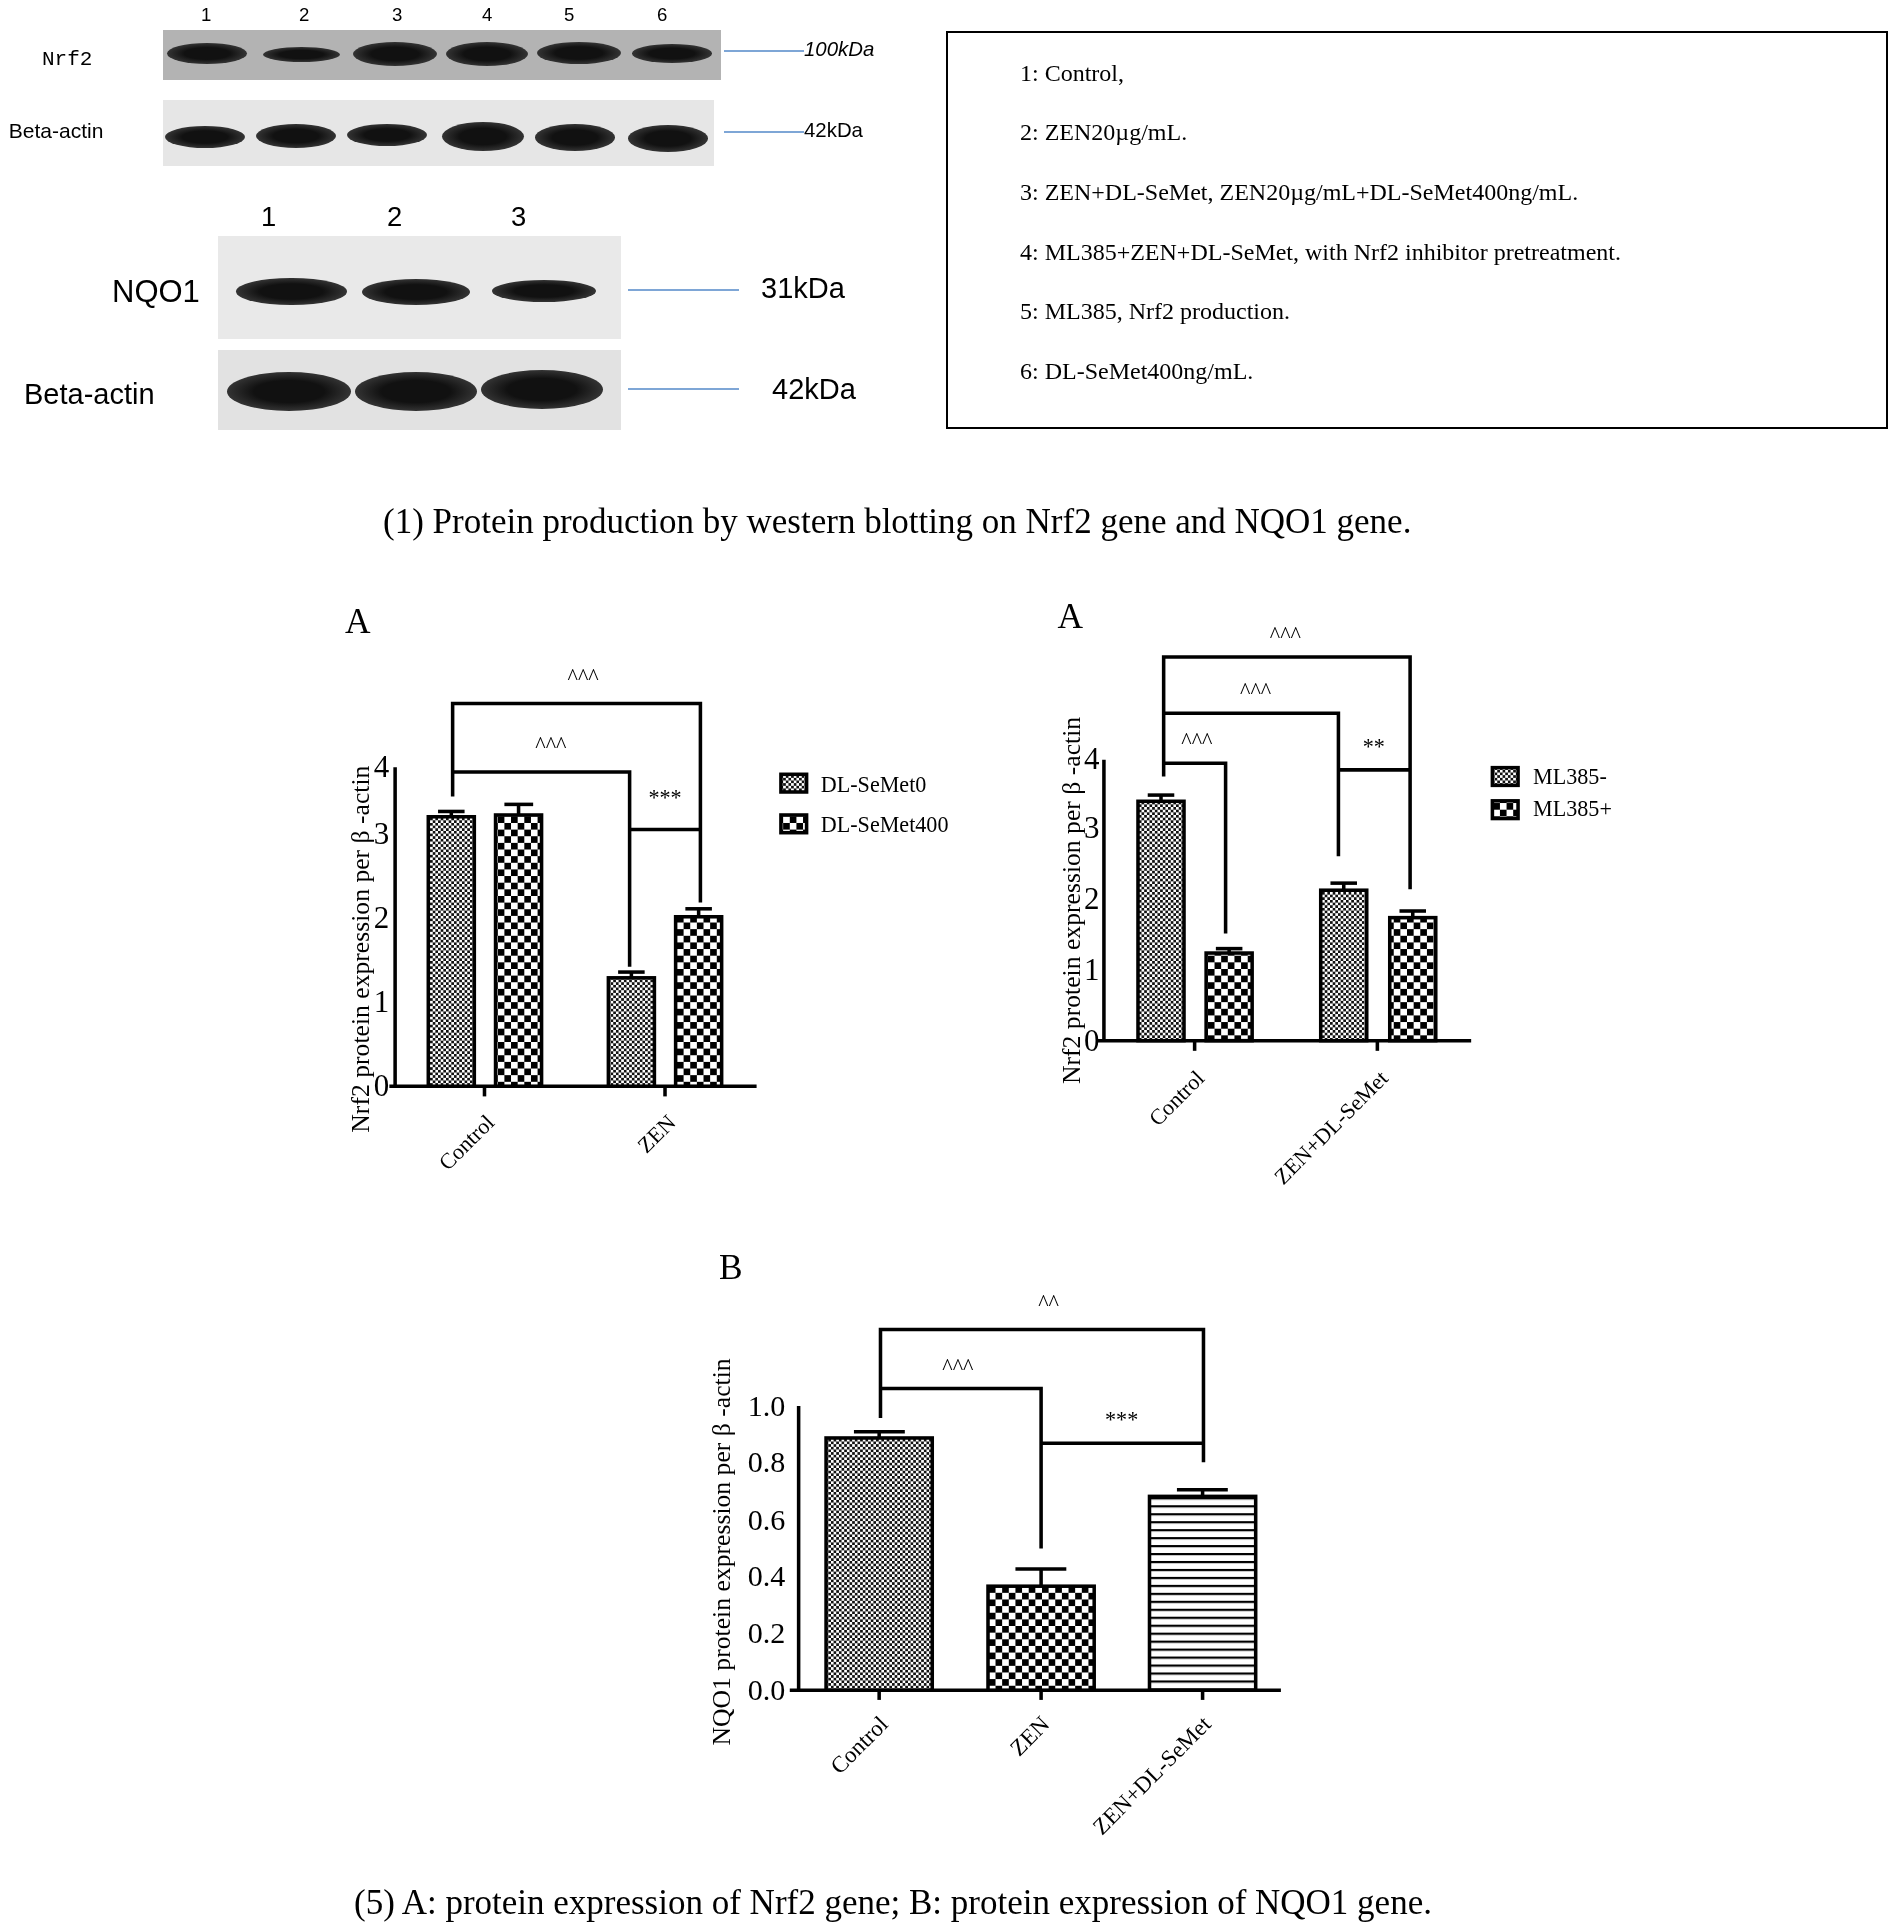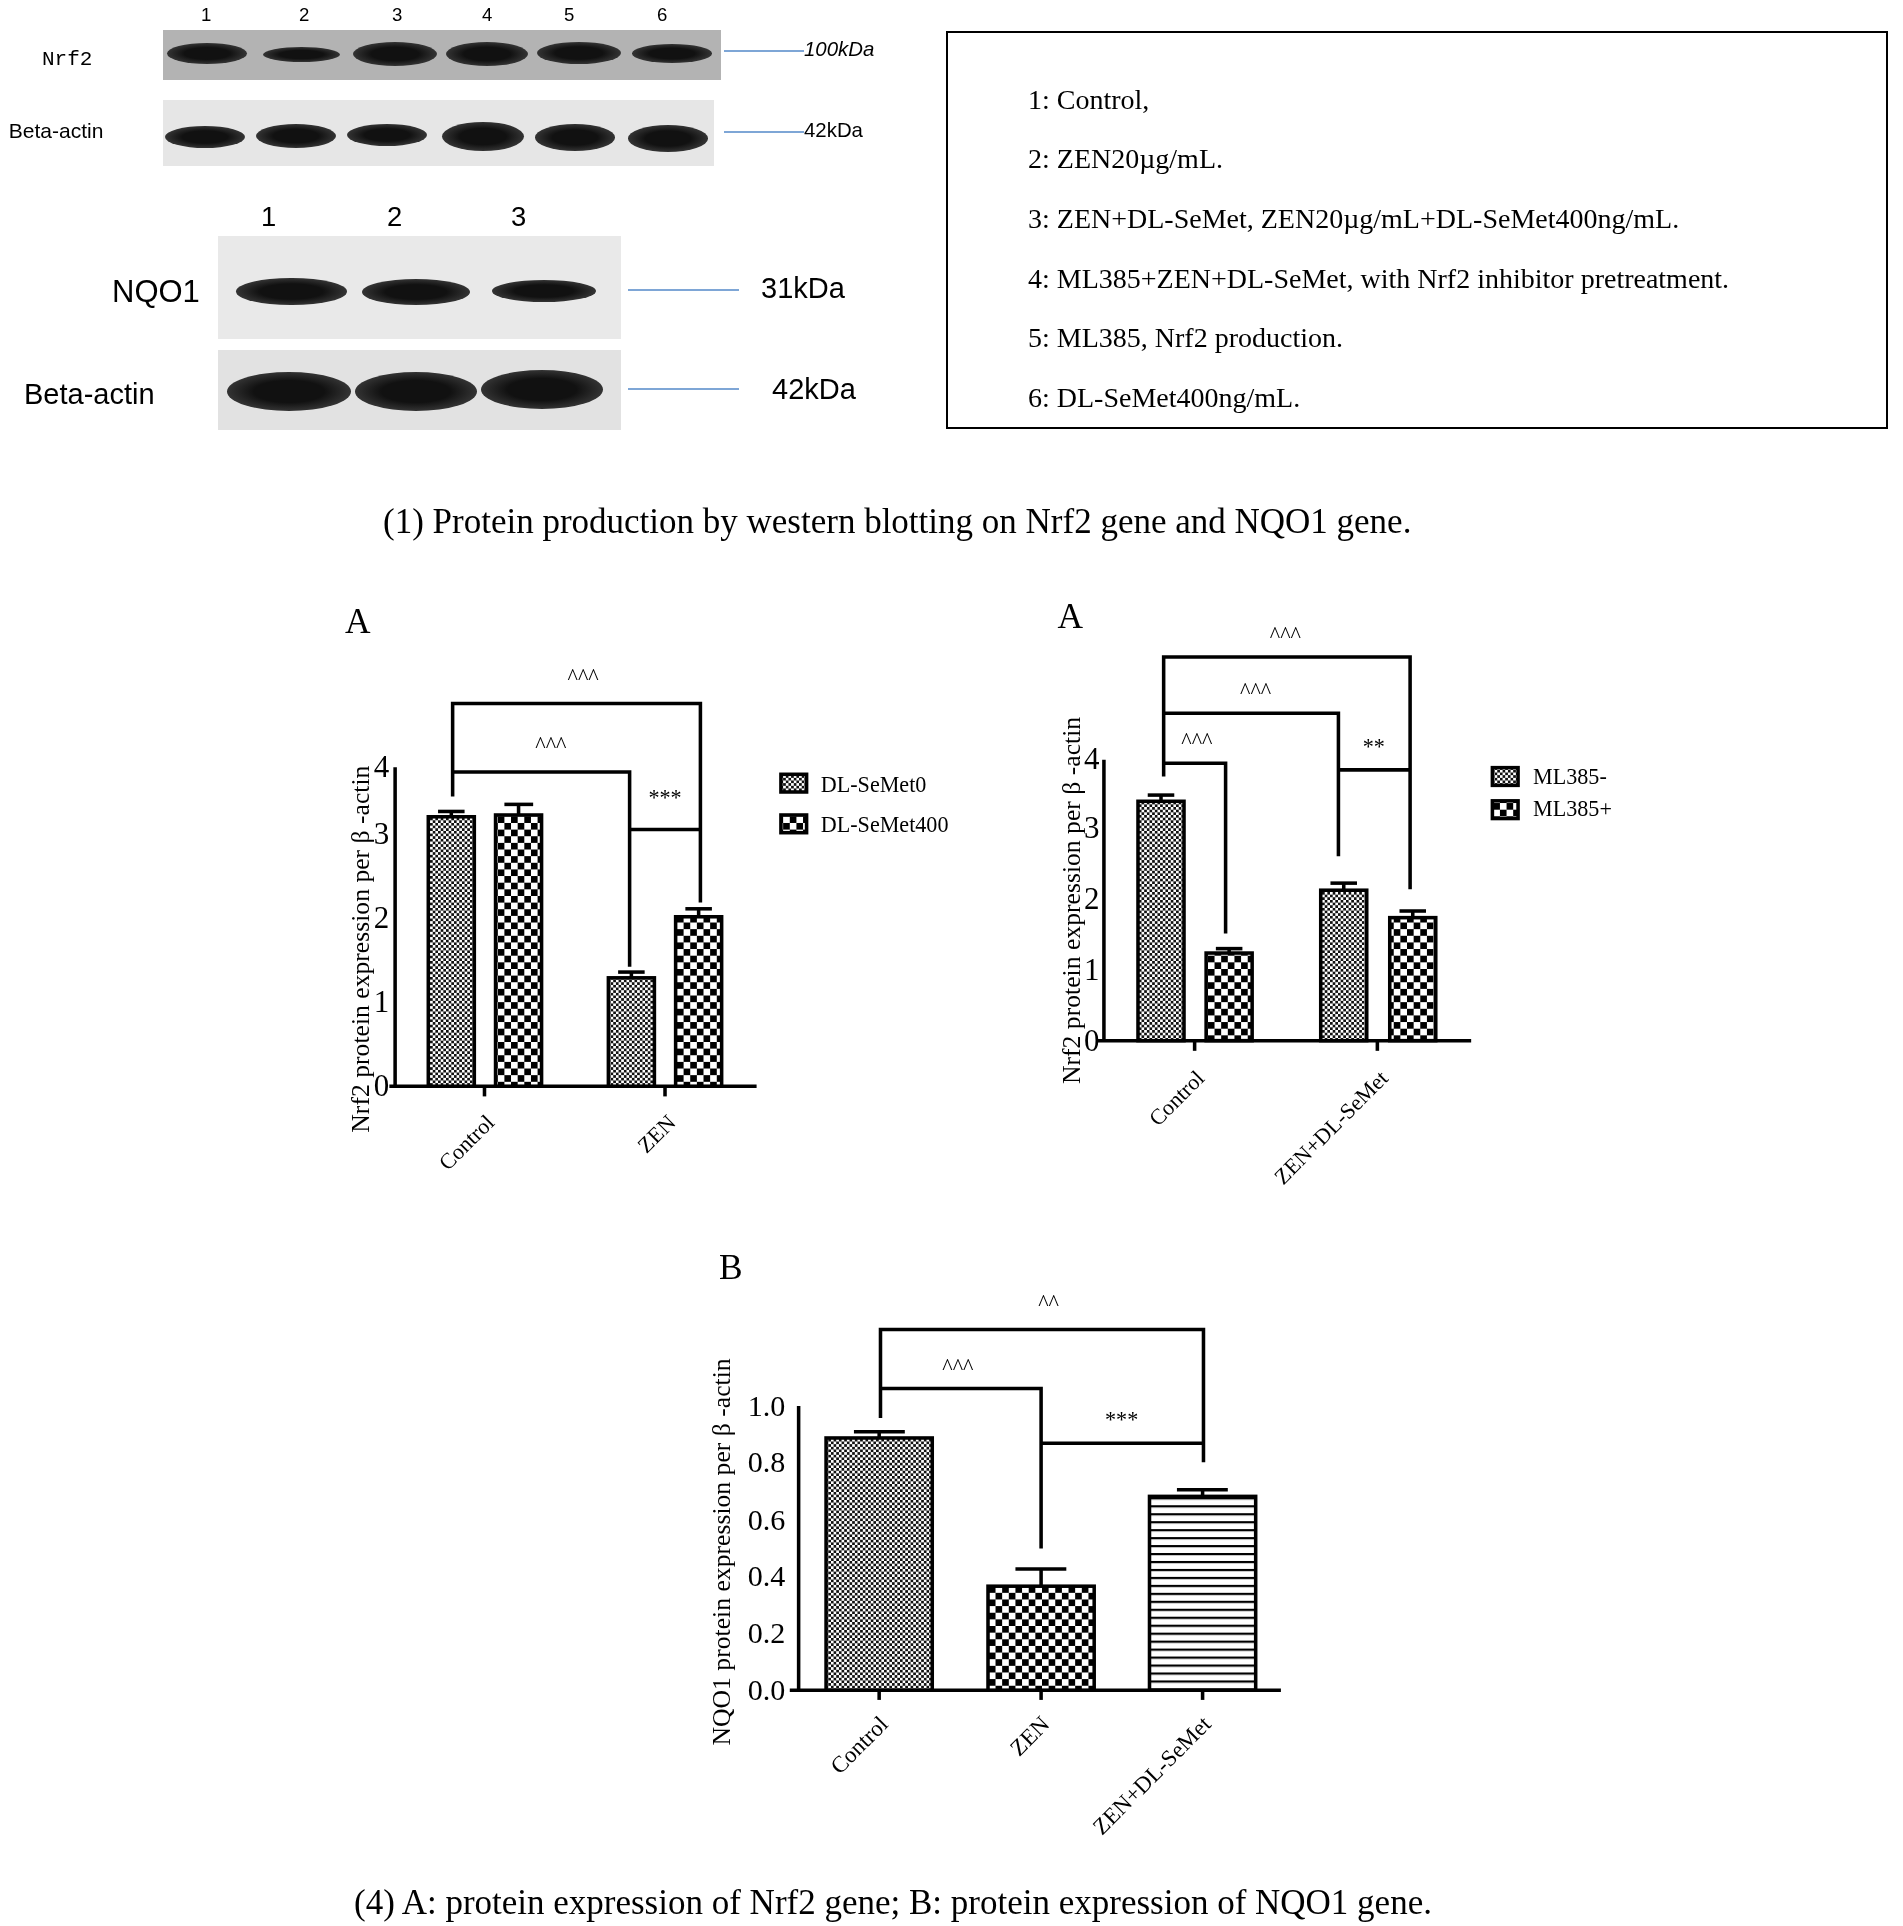--- a/index.html
+++ b/index.html
@@ -4,21 +4,21 @@
 <style>
   html, body { margin:0; padding:0; background:#ffffff; }
   body { width:1903px; height:1926px; position:relative; overflow:hidden;
          font-family:"Liberation Serif", "DejaVu Serif", serif; color:#000; }
   .abs { position:absolute; }
   .sans { font-family:"Liberation Sans", "DejaVu Sans", sans-serif; }
   .blot { position:absolute; }
   .band { position:absolute; border-radius:50%; background:radial-gradient(ellipse at center, #111 40%, #333 70%, rgba(60,60,60,0) 100%); }
   .marker-line { position:absolute; height:1.8px; background:#7ea6d6; }
   .legend-box { position:absolute; left:946px; top:31px; width:942px; height:398px; border:2.7px solid #000; box-sizing:border-box; }
-  .legend-line { position:absolute; left:80px; font-size:28px; white-space:nowrap;margin-top:24px; }
+  .legend-line { position:absolute; left:72px; font-size:24px; white-space:nowrap; }
   .caption { position:absolute; font-size:35px; white-space:nowrap; }
   svg text { font-family:"Liberation Serif", "DejaVu Serif", serif; }
 </style>
 </head>
 <body>
 
 <div>
 
   <div>
     <div class="abs sans" style="left:166px;top:3.5px;width:562px;height:26.5px;font-size:18.6px;">
@@ -239,14 +239,14 @@
       <line x1="2718" y1="3820" x2="2718" y2="3842"></line>
     <g stroke="none" fill="#000" font-size="52">
       <text transform="translate(2010,3900) rotate(-45)" text-anchor="end">Control</text>
       <text transform="translate(2375,3900) rotate(-45)" text-anchor="end">ZEN</text>
       <text transform="translate(2740,3900) rotate(-45)" text-anchor="end">ZEN+DL-SeMet</text>
       <text transform="translate(1650,3945) rotate(-90)" font-size="58">NQO1 protein expression per β -actin</text>
     </g>
   </g>
 </svg>
 
-<span class="caption" style="left:354px;top:1883px;">(4)  A: protein expression of Nrf2 gene; B: protein expression of NQO1 gene.</span>
+<span class="caption" style="left:354px;top:1883px;">(5)  A: protein expression of Nrf2 gene; B: protein expression of NQO1 gene.</span>
 
 
 </body></html>

